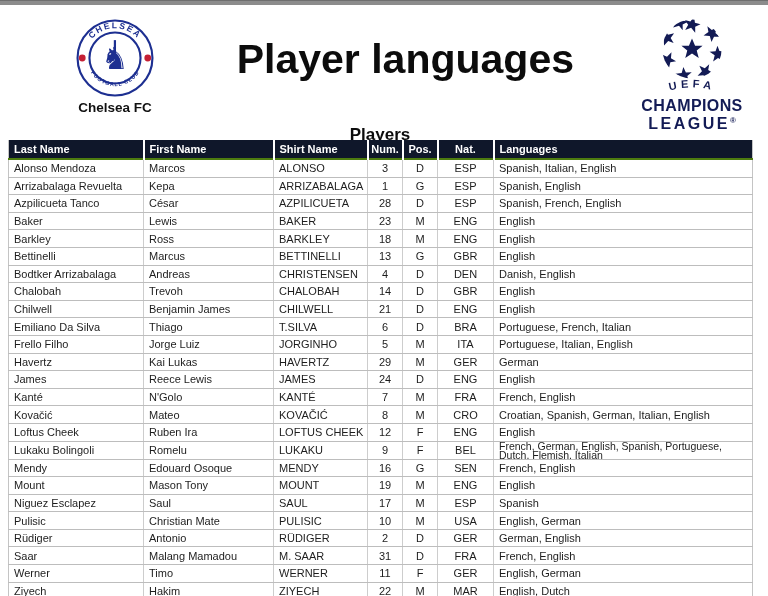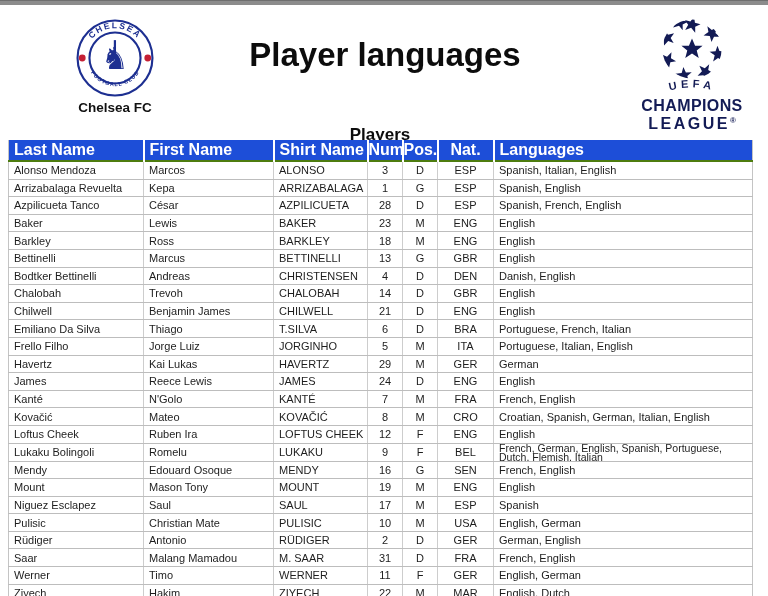--- a/index.html
+++ b/index.html
@@ -1,31 +1,31 @@
 <!DOCTYPE html>
 <html><head>
 <meta charset="utf-8">
 <style>
   html,body{margin:0;padding:0;background:#fff;}
   .page{position:relative;width:768px;height:596px;overflow:hidden;background:#fff;
         font-family:"Liberation Sans","DejaVu Sans",sans-serif;color:#1a1a1a;}
   .topbar{position:absolute;left:0;top:0;width:768px;height:5px;background:#8c8c8c;border-top:1px solid #6e6e6e;box-sizing:border-box;}
   .crest{position:absolute;left:72px;top:18px;width:86px;height:80px;}
   .clubname{position:absolute;left:33px;top:100px;width:164px;text-align:center;font-weight:bold;font-size:13.5px;color:#111;}
-  .title{position:absolute;left:185px;top:36px;width:400px;text-align:center;font-weight:bold;font-size:33px;color:#0c0c0c;}
+  .title{position:absolute;left:174px;top:36px;width:400px;text-align:right;font-weight:bold;font-size:41px;color:#0c0c0c;}
   .ucl{position:absolute;left:620px;top:12px;width:144px;text-align:center;color:#131b55;}
   .starball{display:block;margin:0 auto;}
   .uefa-arc{display:block;margin:-8px auto 0;}
   .champ{font-size:16px;font-weight:bold;letter-spacing:.4px;line-height:15px;white-space:nowrap;}
   .league{font-size:16px;font-weight:bold;letter-spacing:2.5px;line-height:15px;}
   .league sup{font-size:8px;letter-spacing:0;}
   .players-label{position:absolute;left:8px;top:125px;width:744px;text-align:center;font-weight:bold;font-size:17px;color:#0c0c0c;}
   table.tbl{position:absolute;left:8px;top:140px;width:744px;border-collapse:collapse;table-layout:fixed;
             font-size:11px;color:#1d1d1d;border-left:1px solid #c4c4c4;border-right:1px solid #c4c4c4;}
-  .tbl th{background:#1d4ed8;color:#fff;font-size:16px;font-weight:bold;text-align:left;height:16px;
+  .tbl th{background:#0f172a;color:#fff;font-size:11px;font-weight:bold;text-align:left;height:16px;
           padding:1px 2px 1px 5px;border-left:2px solid #fff;border-bottom:1px solid #fff;overflow:hidden;white-space:nowrap;}
   .tbl th:first-child{border-left:none;}
   .tbl th.c{text-align:center;padding:1px 0;}
   .tbl td{height:16.6px;padding:0 2px 0 5px;border-bottom:1px solid #bdbdbd;border-left:1px solid #cdcdcd;
           overflow:hidden;white-space:nowrap;background:#fff;}
   .tbl td:first-child{border-left:none;}
   .tbl td.c{text-align:center;padding:0;}
   .tbl tbody tr:first-child td{border-top:2px solid #4d7c0f;}
   .lang{white-space:nowrap;}
   .lang.wrap{white-space:normal;line-height:9px;font-size:10.5px;height:17px;overflow:hidden;}
@@ -174,21 +174,21 @@
           <td>Marcus</td>
           <td>BETTINELLI</td>
           <td class="c">13</td>
           <td class="c">G</td>
           <td class="c">GBR</td>
           <td>
             <div class="lang">English</div>
           </td>
         </tr>
         <tr>
-          <td>Bodtker Bettinelli</td>
+          <td>Bodtker Arrizabalaga</td>
           <td>Andreas</td>
           <td>CHRISTENSEN</td>
           <td class="c">4</td>
           <td class="c">D</td>
           <td class="c">DEN</td>
           <td>
             <div class="lang">Danish, English</div>
           </td>
         </tr>
         <tr>

